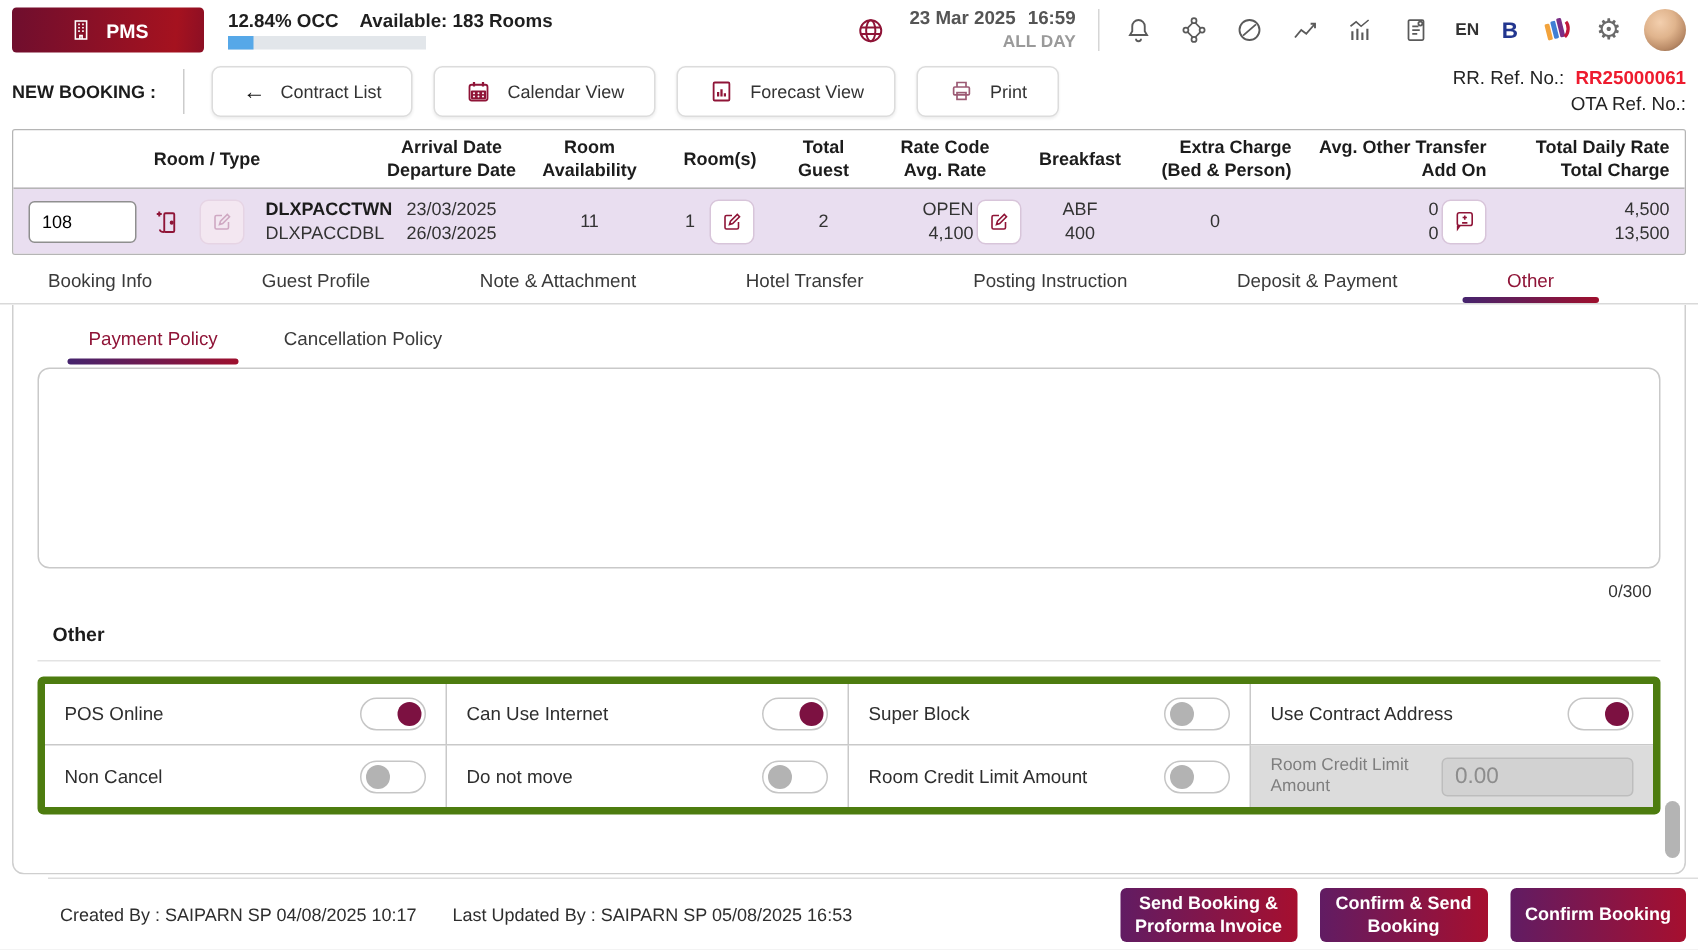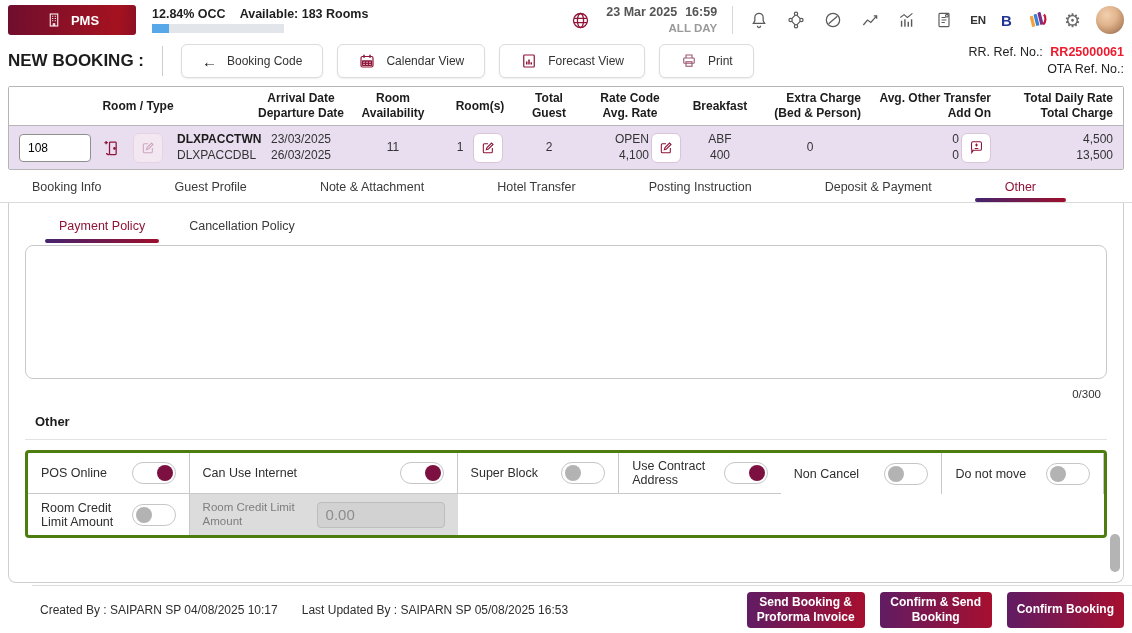--- a/index.html
+++ b/index.html
@@ -23,21 +23,21 @@
   .vsep { width: 1px; height: 28px; background: #d6d6d6; }
   .tico { width: 22px; height: 22px; display: flex; align-items: center; justify-content: center; cursor: pointer; }
   .lang { font-size: 11.5px; font-weight: bold; color: #333; cursor: pointer; }
   .bbadge { font-size: 15px; font-weight: bold; color: #22368f; cursor: pointer; }
   .gear { font-size: 19px; color: #6a6a6a; line-height: 1; cursor: pointer; }
   .avatar { width: 28px; height: 28px; border-radius: 50%; cursor: pointer;
     background: radial-gradient(circle at 38% 32%, #f3cfae 0%, #e0b48d 40%, #b98a66 70%, #6d4f3e 100%); }
 
   
   .toolbar { height: 46px; display: flex; align-items: center; padding: 2px 8px 6px; }
-  .nb-label { font-size: 17px; font-weight: bold; color: #1c1c1c; }
+  .nb-label { font-size: 12px; font-weight: bold; color: #1c1c1c; }
   .tb-sep { width: 1px; height: 30px; background: #ccc; margin: 0 18px; }
   .tbtn { height: 34px; border: 1px solid #dcdcdc; background: #fff; border-radius: 6px;
     display: inline-flex; align-items: center; gap: 10px; padding: 0 20px; margin-right: 14px;
     font-size: 12px; color: #333; box-shadow: 0 1px 2px rgba(0,0,0,.07); cursor: pointer;
     font-family: inherit; }
   .tbtn .arrow { font-size: 15px; color: #111; font-weight: bold; }
   .refs { margin-left: auto; text-align: right; font-size: 12.5px; line-height: 1.4; color: #222; }
   .ref-val { color: #ee1b2e; font-weight: bold; margin-left: 4px; }
 
   
@@ -85,22 +85,22 @@
   .ptabs { display: flex; gap: 44px; padding-left: 34px; margin-top: 16px; }
   .ptab { font-size: 12.5px; color: #3a3a3a; cursor: pointer; position: relative; padding-bottom: 10px; }
   .ptab.active { color: #8f1437; }
   .ptab.active::after { content: ""; position: absolute; left: -14px; right: -14px; bottom: 0;
     height: 4px; border-radius: 3px; background: linear-gradient(90deg,#45246e,#9e0f2d); }
   .policy-area { width: 100%; height: 134px; border: 1px solid #c9c9c9; border-radius: 8px;
     resize: none; margin-top: 2px; font-family: inherit; font-size: 12px; padding: 8px; }
   .counter { text-align: right; font-size: 11.5px; color: #333; margin: 5px 6px 0 0; }
   .other-h { font-size: 13px; font-weight: bold; color: #1c1c1c; margin: 14px 0 10px 10px; }
   .odiv { border-top: 1px solid #e3e3e3; }
-  .tgrid { margin-top: 10px; border: 3px solid #4d7c0f; border-radius: 4px; display: grid;
-    grid-template-columns: 1fr 1fr 1fr 1fr 1fr 1fr; overflow: hidden; }
+  .tgrid { margin-top: 10px; border: 5px solid #4d7c0f; border-radius: 4px; display: grid;
+    grid-template-columns: 1fr 1fr 1fr 1fr; overflow: hidden; }
   .tcell { height: 41px; padding: 0 13px; display: flex; align-items: center;
     justify-content: space-between; border-right: 1px solid #c9c9c9; font-size: 12.5px; color: #2e2e2e; }
   .tcell:nth-child(4n) { border-right: none; }
   .tcell.r1 { border-bottom: 1px solid #c9c9c9; }
   .tcell.gray { background: #dcdcdc; gap: 8px; }
   .tcell.gray .glabel { font-size: 11.5px; color: #7e7e7e; line-height: 1.2; width: 106px; }
   .gray-inp { width: 128px; height: 26px; background: #d2d2d2; border: 1px solid #bdbdbd;
     border-radius: 4px; color: #8d8d8d; font-size: 15px; padding: 0 8px; font-family: inherit; }
   .toggle { width: 44px; height: 22px; border: 1px solid #c6c6c6; border-radius: 12px;
     background: #fff; position: relative; flex: none; cursor: pointer; }
@@ -217,21 +217,21 @@
     <div class="avatar"></div>
   </div>
 </header>
 
 <div class="toolbar">
   <span class="nb-label">NEW BOOKING :</span>
   <div class="tb-sep"></div>
 
   <button class="tbtn">
     <span class="arrow">←</span>
-    <span>Booking Code</span>
+    <span>Contract List</span>
   </button>
 
   <button class="tbtn">
     <span>
       <svg class="ic" width="18" height="18" viewBox="0 0 24 24">
         <rect x="4" y="6" width="16" height="14" rx="2" fill="none" stroke="#8f1437" stroke-width="1.6"></rect>
         <path d="M8 3.5v4M16 3.5v4" stroke="#8f1437" stroke-width="2"></path>
         <rect x="5.2" y="11" width="13.6" height="7.8" rx="1" fill="#8f1437"></rect>
         <g fill="#fff">
             <circle cx="8" cy="13.5" r=".9"></circle>

